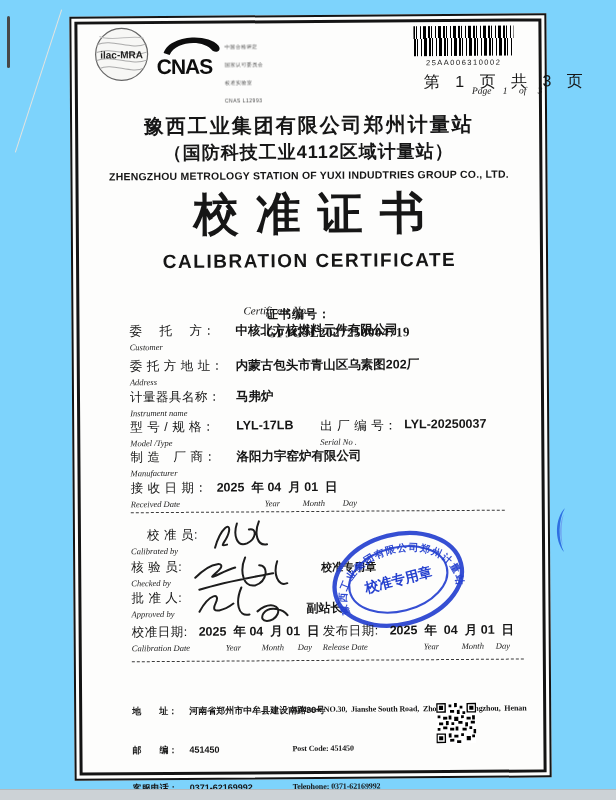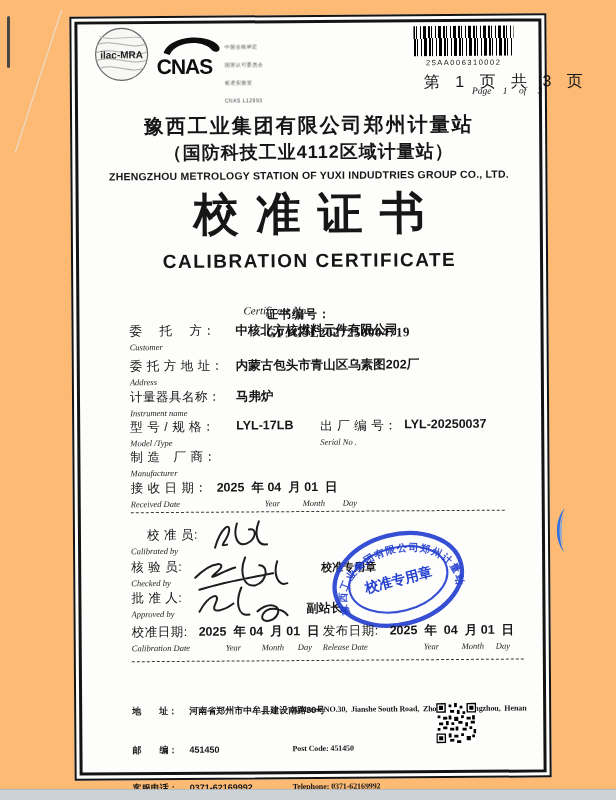--- a/index.html
+++ b/index.html
@@ -1,17 +1,17 @@
 <!DOCTYPE html>
 <html><head>
 <meta charset="utf-8">
 <style>
   html,body{margin:0;padding:0;width:616px;height:800px;overflow:hidden;
     background:#eceeef;font-family:"Liberation Sans",sans-serif;color:#161616;}
-  .paper{position:absolute;left:0;top:0;width:616px;height:789px;background:#fdba74;}
+  .paper{position:absolute;left:0;top:0;width:616px;height:789px;background:#7dd3fc;}
   .bottom-strip{position:absolute;left:0;top:789px;width:616px;height:11px;
     background:#ccd2d6;border-top:1px solid #b3b9bd;}
   .edge-dash{position:absolute;left:7px;top:16px;width:3px;height:52px;background:#474747;border-radius:2px;}
   .edge-diag{position:absolute;left:38px;top:6px;width:1px;height:150px;background:#e3e3df;transform:rotate(18deg);}
 
   .frame{position:absolute;left:72px;top:15px;width:473px;height:760px;
     border:2px solid #141414;transform:rotate(-0.4deg);background:#fdfdfc;}
   .frame-inner{position:absolute;inset:3px;border:3px solid #141414;}
 
   .abs{position:absolute;white-space:pre;}
@@ -111,20 +111,21 @@
     <span class="abs fen" style="left:56px;top:390px">Instrument name</span>
 
     <span class="abs flabel" style="left:56px;top:401px">型 号 / 规 格：</span>
     <span class="abs fval" style="left:162px;top:401px">LYL-17LB</span>
     <span class="abs fen" style="left:56px;top:420px">Model /Type</span>
     <span class="abs flabel" style="left:246px;top:401px">出 厂 编 号：</span>
     <span class="abs fval" style="left:330px;top:401px">LYL-20250037</span>
     <span class="abs fen" style="left:246px;top:420px">Serial No .</span>
 
     <span class="abs flabel" style="left:56px;top:431px">制 造　厂 商：</span>
+    <span class="abs fval" style="left:162px;top:431px">洛阳力宇窑炉有限公司</span>
     <span class="abs fen" style="left:56px;top:450px">Manufacturer</span>
 
     <span class="abs flabel" style="left:56px;top:462px">接 收 日 期：</span>
     <span class="abs fval" style="left:142px;top:462px">2025  年 04  月 01  日</span>
     <span class="abs fen" style="left:56px;top:481px">Received Date</span>
     <span class="abs fen" style="left:190px;top:481px">Year</span>
     <span class="abs fen" style="left:228px;top:481px">Month</span>
     <span class="abs fen" style="left:268px;top:481px">Day</span>
 
     <div class="abs dash" style="left:56px;top:494px;width:374px"></div>

